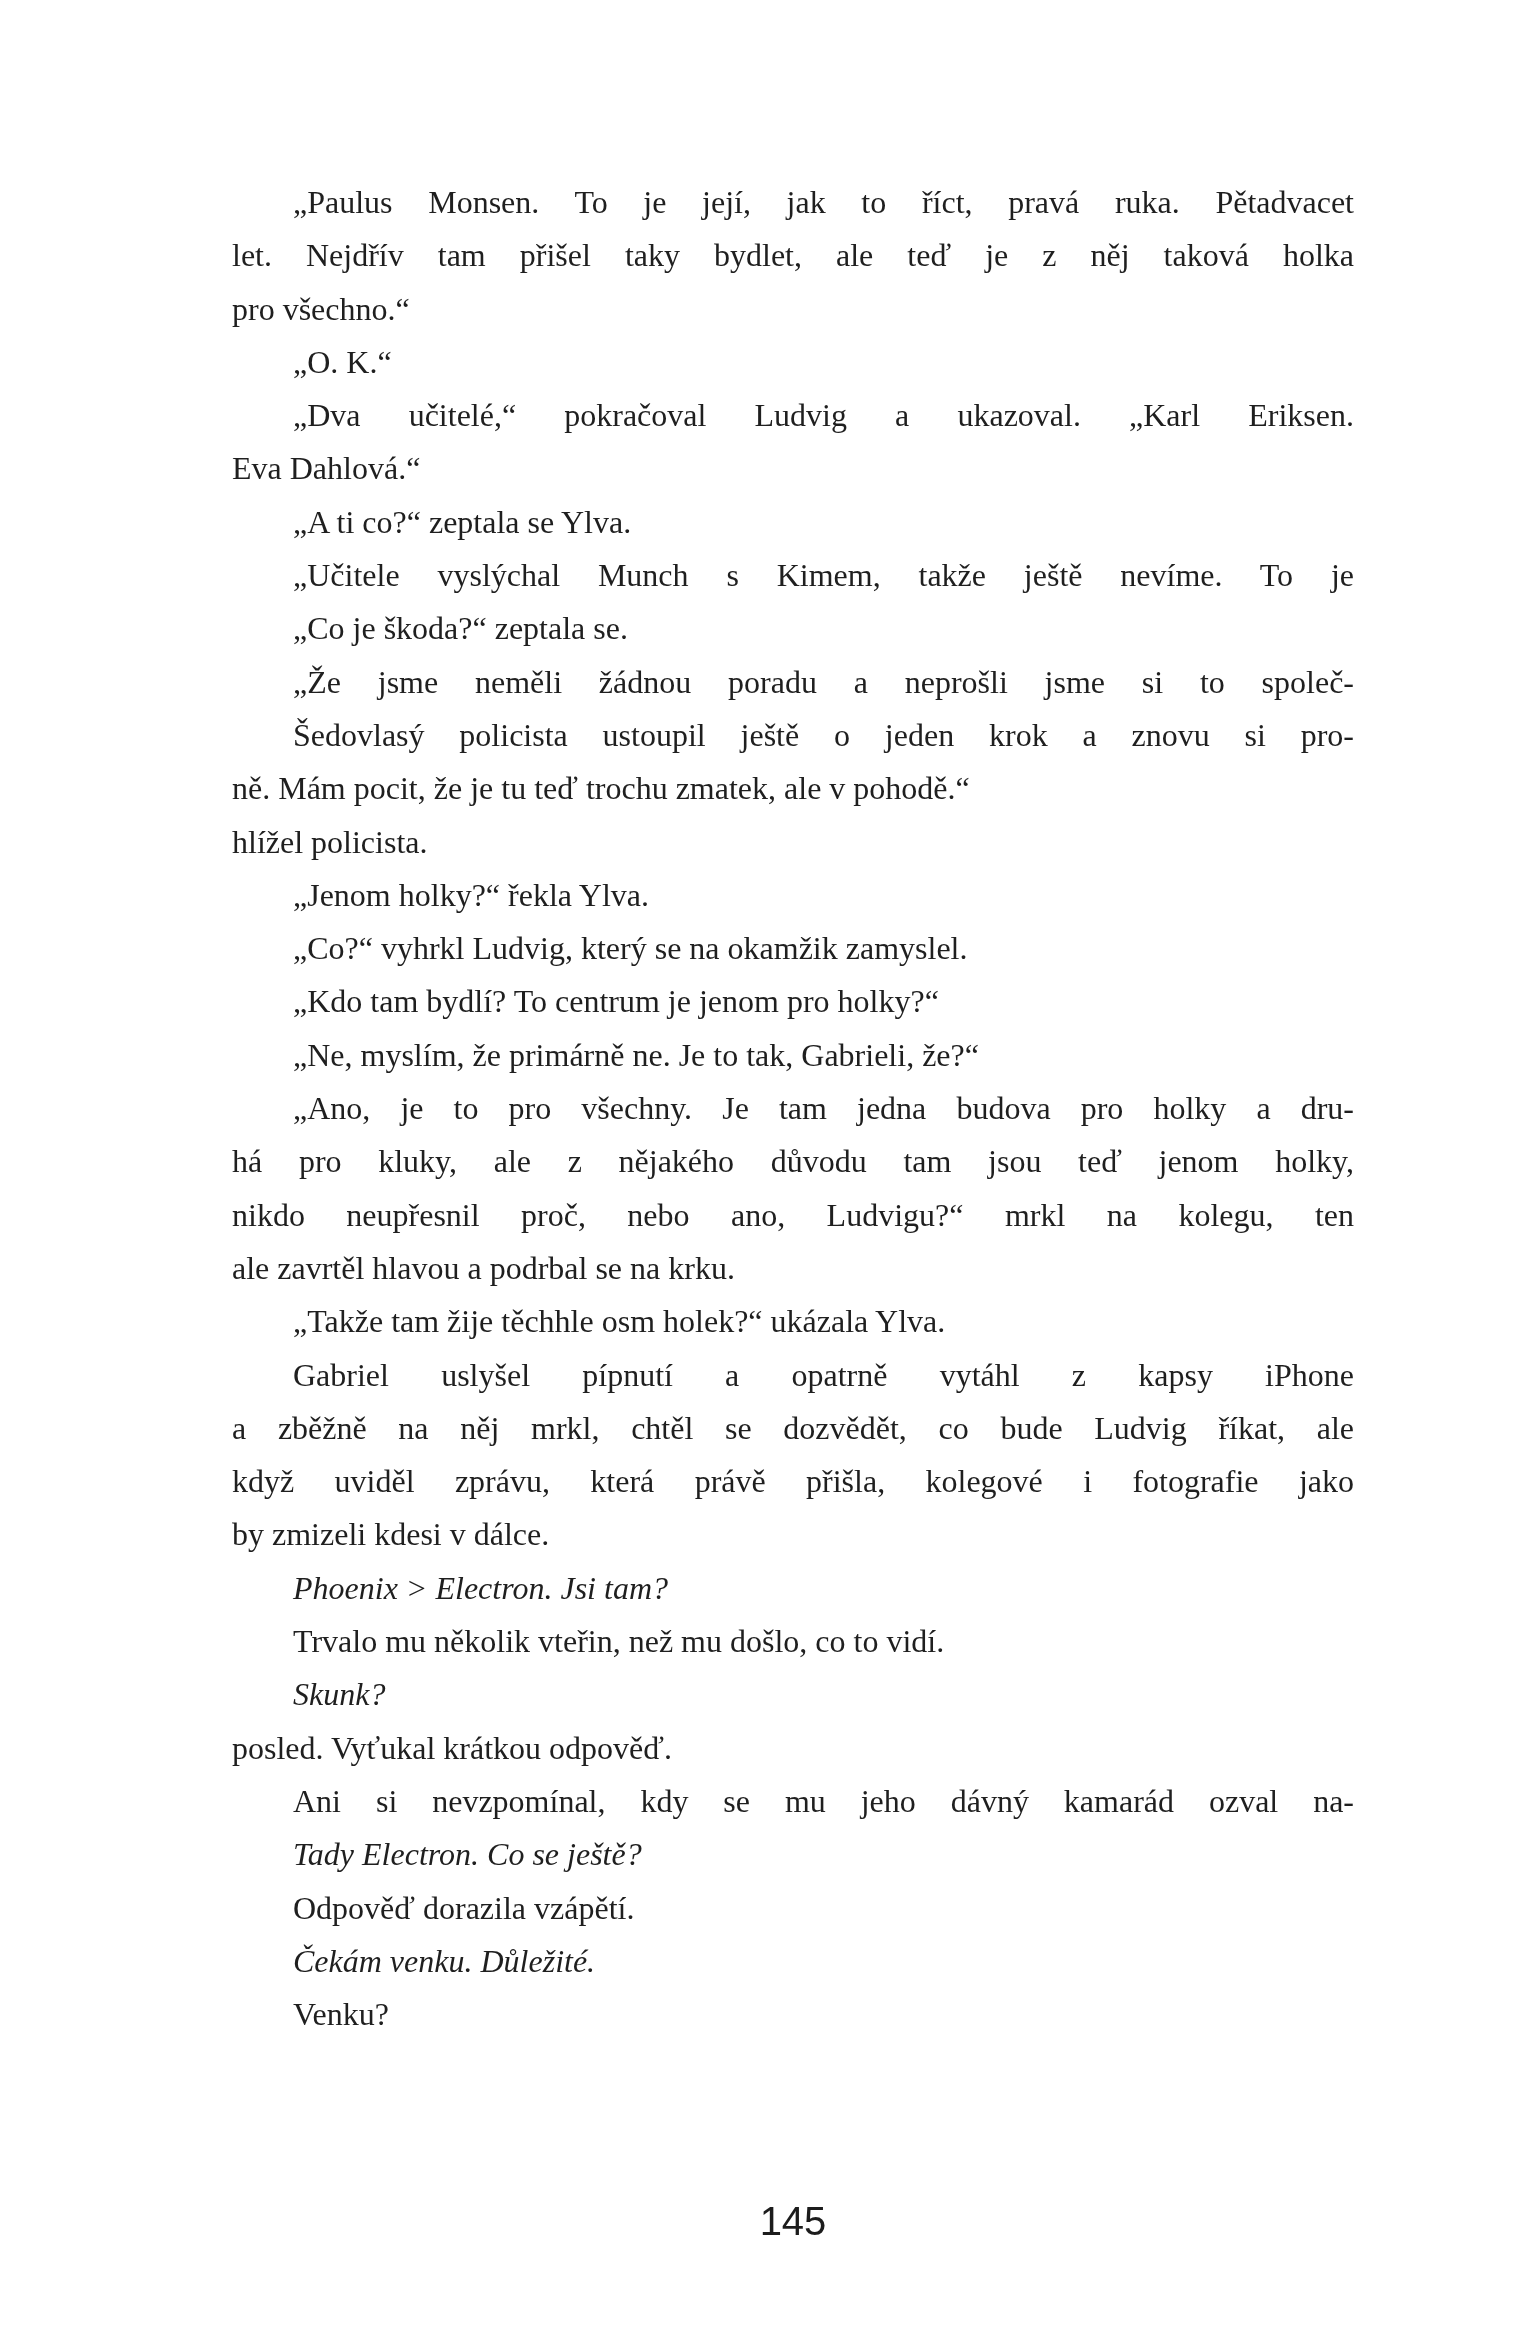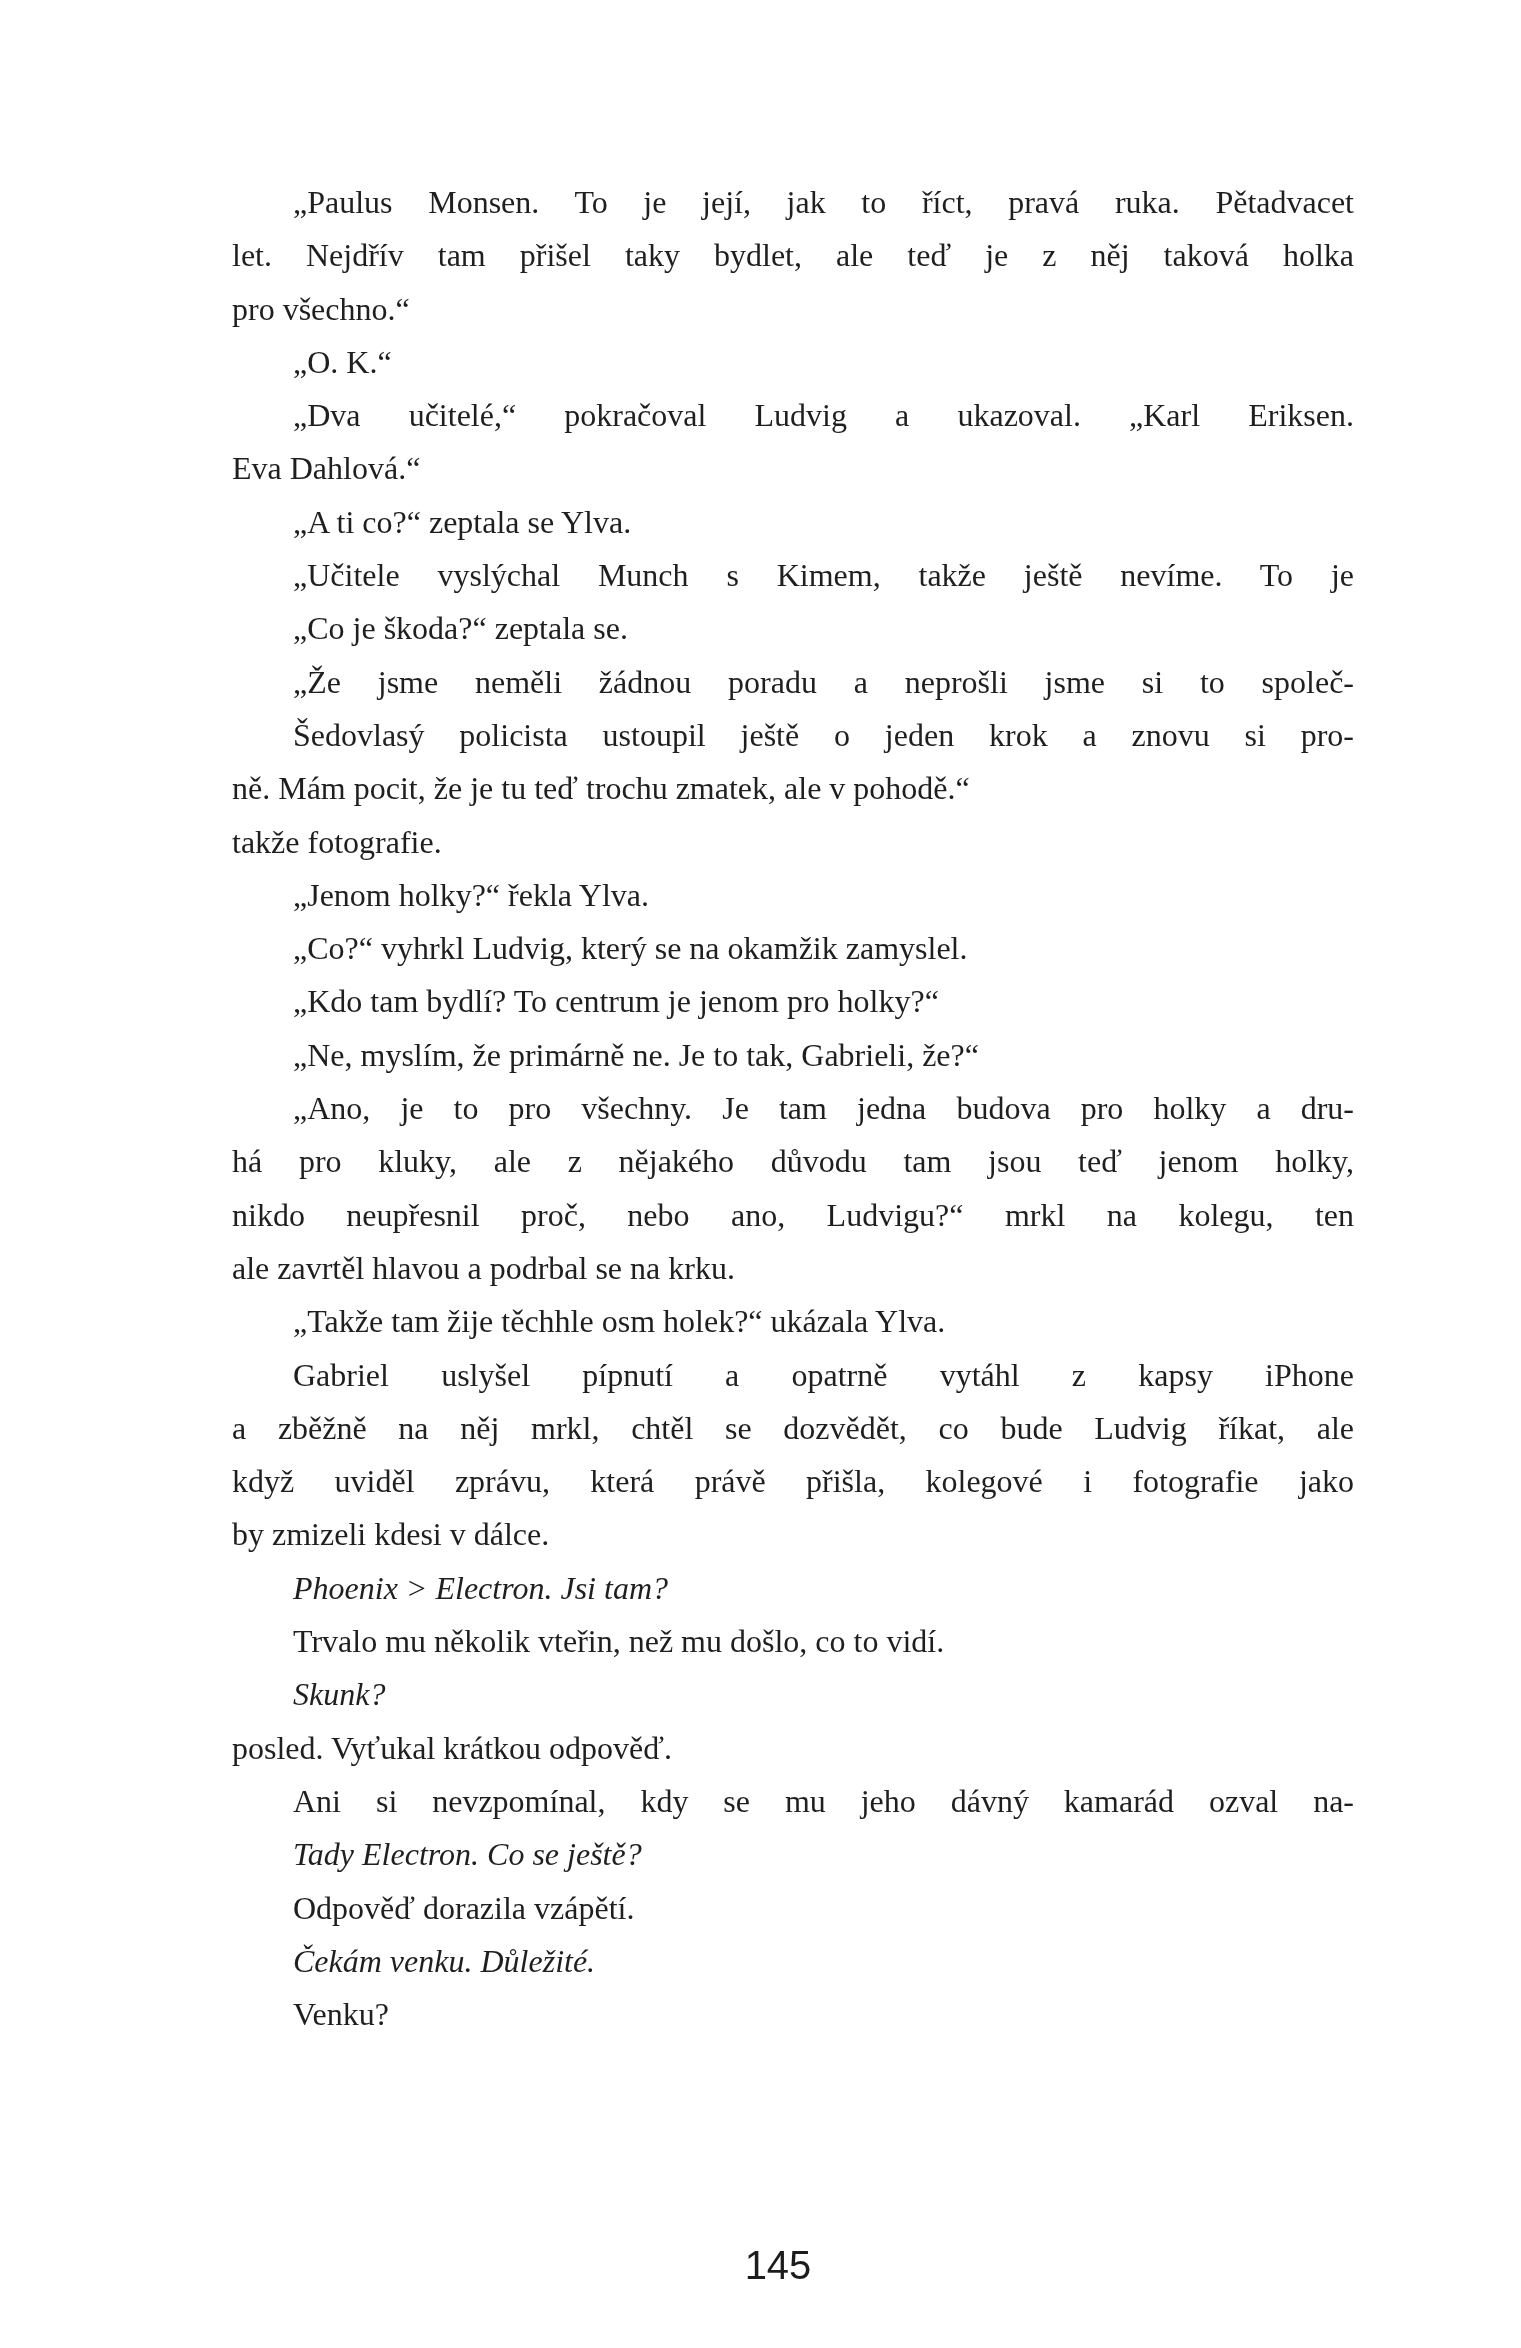--- a/index.html
+++ b/index.html
@@ -35,49 +35,48 @@
     text-align-last: auto;
   }
   .line.ind {
     text-indent: 61px;
   }
   .line.it {
     font-style: italic;
   }
   .folio {
     position: absolute;
-    left: 217px;
+    left: 232px;
     top: 2197px;
     width: 1122px;
     text-align: center;
     font-family: "Liberation Sans", sans-serif;
     font-size: 40px;
     line-height: 48px;
     color: #1c1c1c;
-    margin-top: 44px;
   }
 </style>
 </head>
 <body>
 
 <div class="page">
   <div class="textblock">
       <div class="line ind">„Paulus Monsen. To je její, jak to říct, pravá ruka. Pětadvacet</div>
       <div class="line">let. Nejdřív tam přišel taky bydlet, ale teď je z něj taková holka</div>
       <div class="line endp">pro všechno.“</div>
       <div class="line ind endp">„O. K.“</div>
       <div class="line ind">„Dva učitelé,“ pokračoval Ludvig a ukazoval. „Karl Eriksen.</div>
       <div class="line endp">Eva Dahlová.“</div>
       <div class="line ind endp">„A ti co?“ zeptala se Ylva.</div>
       <div class="line ind">„Učitele vyslýchal Munch s Kimem, takže ještě nevíme. To je</div>
       <div class="line ind endp">„Co je škoda?“ zeptala se.</div>
       <div class="line ind">„Že jsme neměli žádnou poradu a neprošli jsme si to společ-</div>
       <div class="line ind">Šedovlasý policista ustoupil ještě o jeden krok a znovu si pro-</div>
       <div class="line endp">ně. Mám pocit, že je tu teď trochu zmatek, ale v pohodě.“</div>
-      <div class="line endp">takže fotografie.</div>
+      <div class="line endp">hlížel policista.</div>
       <div class="line ind endp">„Jenom holky?“ řekla Ylva.</div>
       <div class="line ind endp">„Co?“ vyhrkl Ludvig, který se na okamžik zamyslel.</div>
       <div class="line ind endp">„Kdo tam bydlí? To centrum je jenom pro holky?“</div>
       <div class="line ind endp">„Ne, myslím, že primárně ne. Je to tak, Gabrieli, že?“</div>
       <div class="line ind">„Ano, je to pro všechny. Je tam jedna budova pro holky a dru-</div>
       <div class="line">há pro kluky, ale z nějakého důvodu tam jsou teď jenom holky,</div>
       <div class="line">nikdo neupřesnil proč, nebo ano, Ludvigu?“ mrkl na kolegu, ten</div>
       <div class="line endp">ale zavrtěl hlavou a podrbal se na krku.</div>
       <div class="line ind endp">„Takže tam žije těchhle osm holek?“ ukázala Ylva.</div>
       <div class="line ind">Gabriel uslyšel pípnutí a opatrně vytáhl z kapsy iPhone</div>

